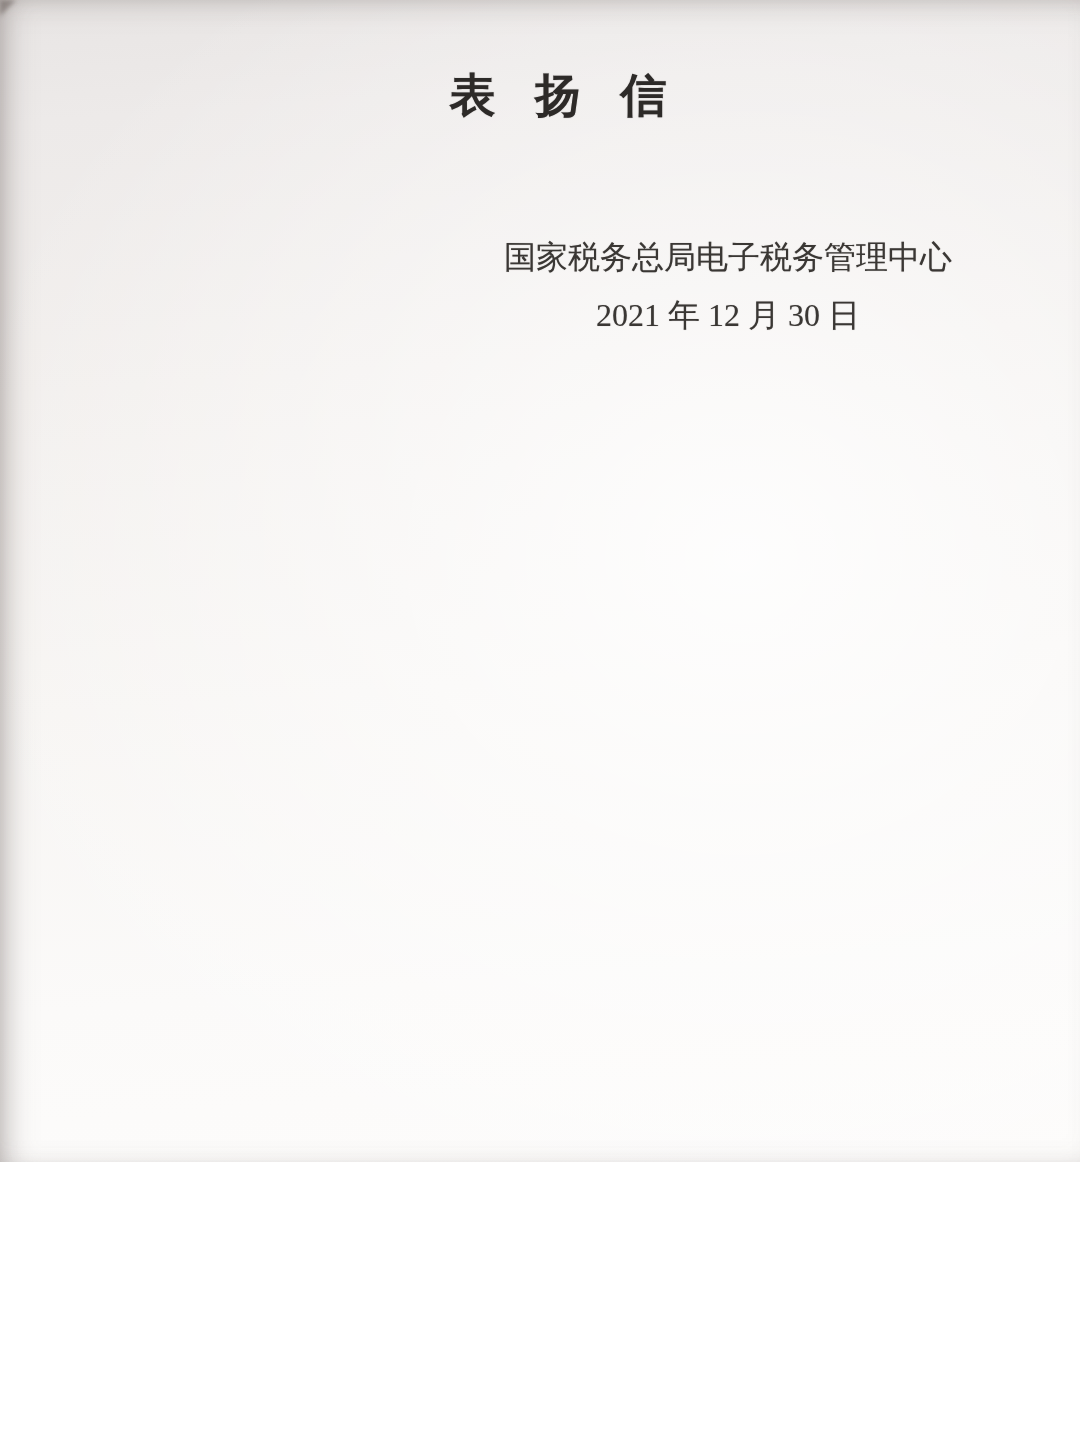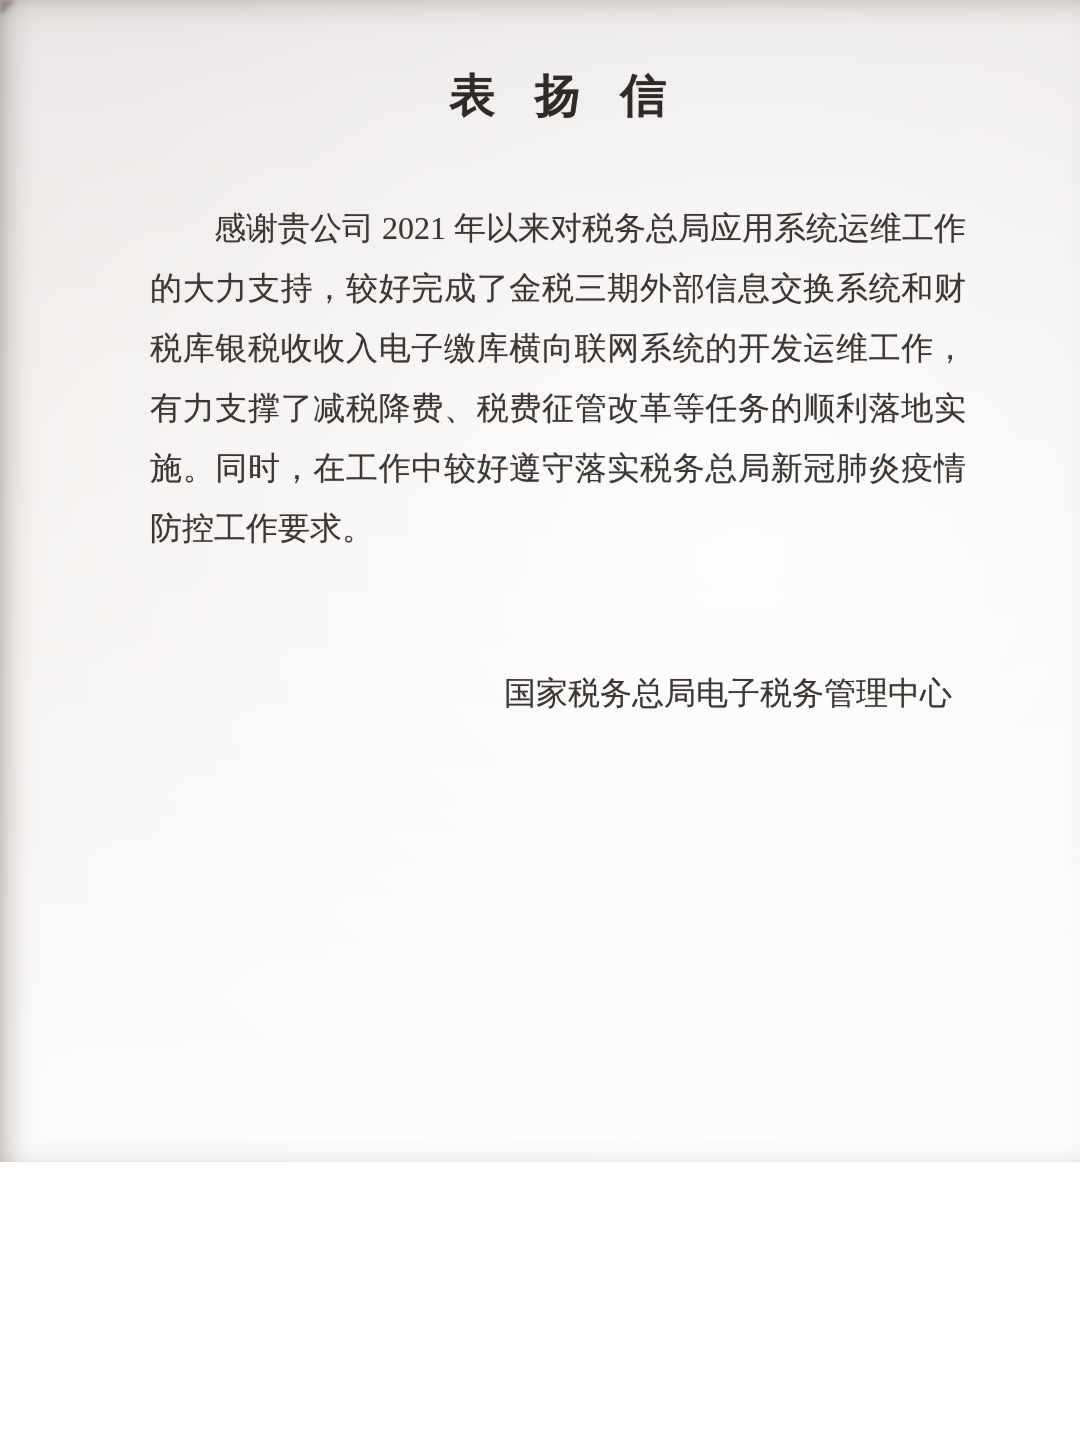--- a/index.html
+++ b/index.html
@@ -59,25 +59,25 @@
 </head>
 <body>
 
 <div class="photo">
   <div class="corner-notch"></div>
 
   <div class="content">
     <h1 class="title">表 扬 信</h1>
 
     <div class="body-text">
-      <p>感谢贵公司 2021 年以来对税务总局应用系统运维工作的大力支持，较好完成了金税三期外部信息交换系统和财税库银税收收入电子缴库横向联网系统的开发运维工作，有力支撑了减税降费、税费征管改革等任务的顺利落地实施。同时，在工作中较好遵守落实税务总局新冠肺炎疫情防控工作要求。</p>
     </div>
 
     <div class="sign-block">
       <div>国家税务总局电子税务管理中心</div>
+      <div>2021 年 12 月 30 日</div>
     </div>
   </div>
 
   <svg class="seal" viewBox="0 0 200 200" preserveAspectRatio="none">
     <defs>
       <path id="ringPath" d="M 34.2 148 A 76 76 0 1 1 165.8 148" fill="none"></path>
       <path id="bottomPath" d="M 45 145 A 81 81 0 0 0 155 145" fill="none"></path>
     </defs>
 
     <circle cx="100" cy="100" r="92" fill="none" stroke-width="4.5" stroke-opacity="0.55" stroke="#a84a55"></circle>

